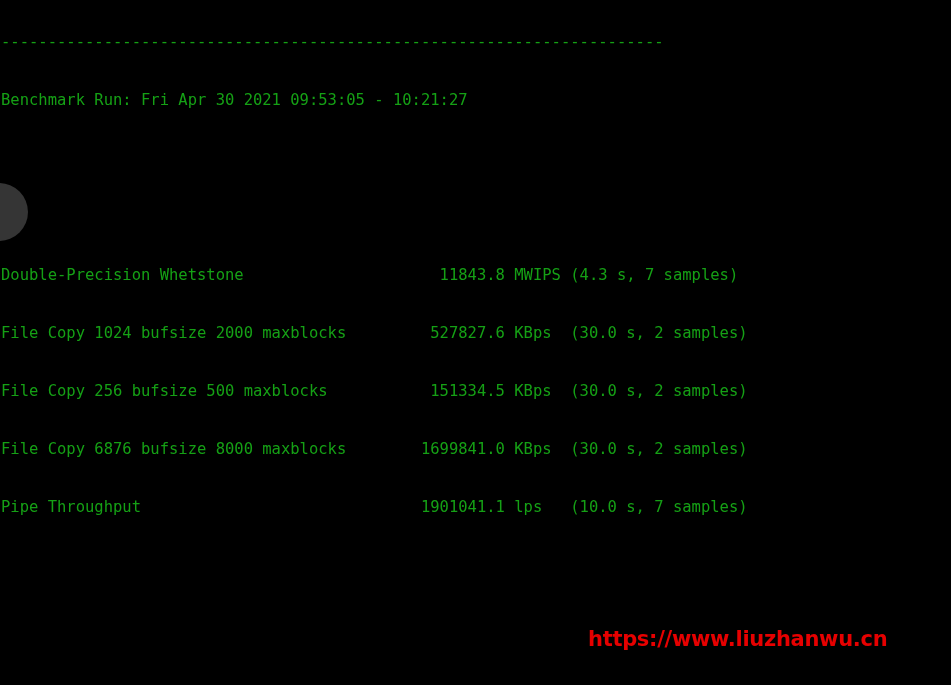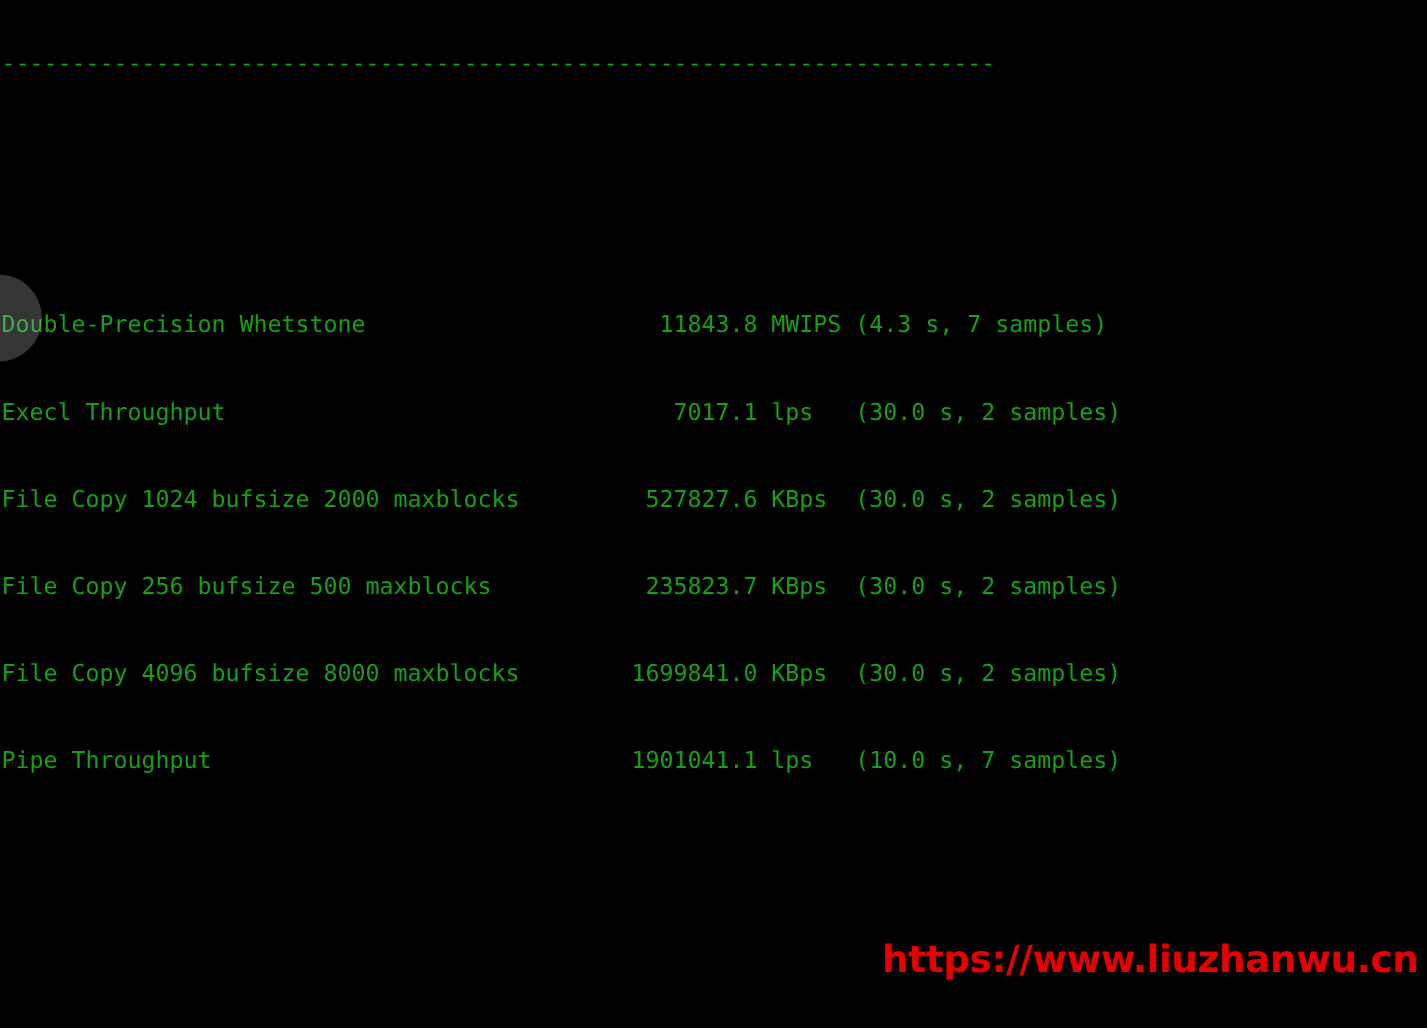--- a/index.html
+++ b/index.html
@@ -55,42 +55,42 @@
     height: 58px;
     border-radius: 50%;
     background: rgba(190, 190, 190, 0.28);
     pointer-events: none;
   }
   .watermark-url {
     position: absolute;
     left: 588px;
     top: 630px;
     font-family: "DejaVu Sans", "Liberation Sans", sans-serif;
-    font-size: 25px;
+    font-size: 21px;
     font-weight: bold;
     color: #e60000;
     letter-spacing: -0.3px;
     white-space: pre;
   }
 </style>
 </head>
 <body>
 
 <div id="terminal">
 
   <div class="screen">
     <div class="line">-----------------------------------------------------------------------</div>
+    <div class="line">Benchmark Run: Fri Apr 30 2021 09:53:05 - 10:21:27</div>
     <div class="blank"> </div>
 
     <div>
       <div class="line">Double-Precision Whetstone                     11843.8 MWIPS (4.3 s, 7 samples)</div>
-      <div class="line">Execl Throughput                                7017.1 lps   (30.0 s, 2 samples)</div>
       <div class="line">File Copy 1024 bufsize 2000 maxblocks         527827.6 KBps  (30.0 s, 2 samples)</div>
-      <div class="line">File Copy 256 bufsize 500 maxblocks           235823.7 KBps  (30.0 s, 2 samples)</div>
-      <div class="line">File Copy 4096 bufsize 8000 maxblocks        1699841.0 KBps  (30.0 s, 2 samples)</div>
+      <div class="line">File Copy 256 bufsize 500 maxblocks           151334.5 KBps  (30.0 s, 2 samples)</div>
+      <div class="line">File Copy 6876 bufsize 8000 maxblocks        1699841.0 KBps  (30.0 s, 2 samples)</div>
       <div class="line">Pipe Throughput                              1901041.1 lps   (10.0 s, 7 samples)</div>
       
       
       
       
       
     </div>
 
     
 

